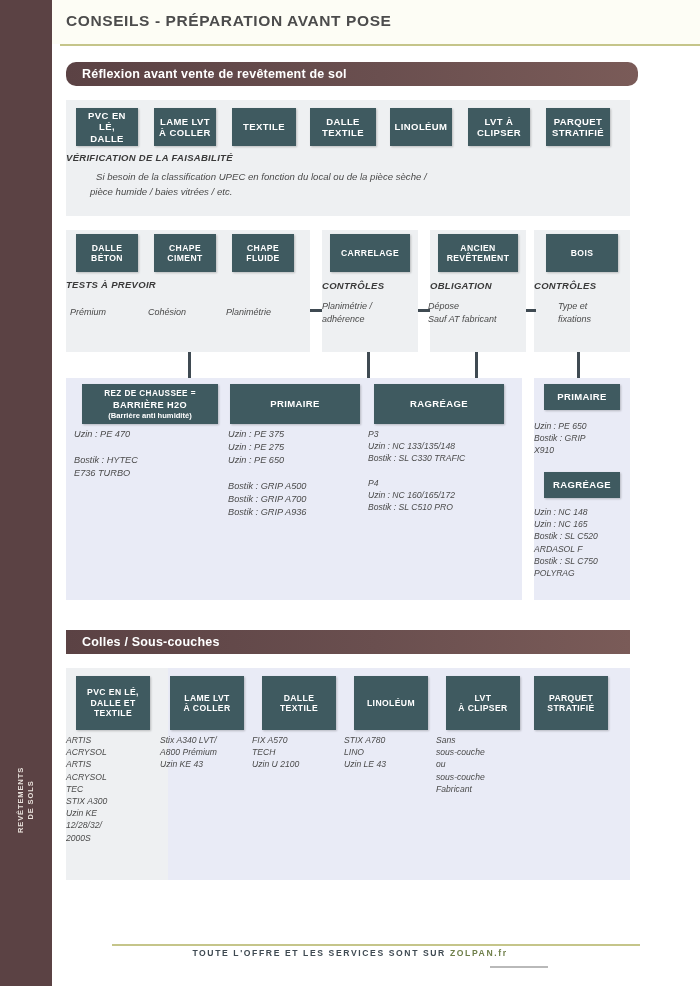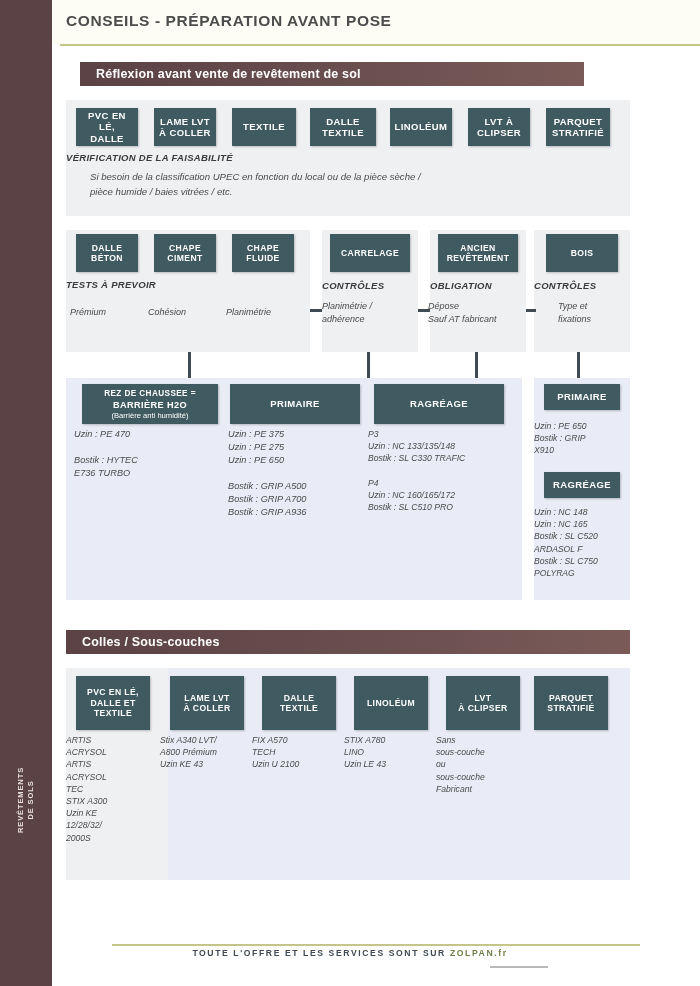--- a/index.html
+++ b/index.html
@@ -102,21 +102,21 @@
     display: flex;
     align-items: center;
     justify-content: center;
     text-align: center;
     padding: 2px 3px;
     box-shadow: 1px 1px 2px rgba(0,0,0,0.22);
   }
   .tag.small { font-size: 8.6px; line-height: 10.5px; }
   .tag .sub {
     display: block;
-    font-weight: normal;
+    font-weight: bold;
     font-size: 7.6px;
     letter-spacing: 0;
     line-height: 9px;
   }
 
   
   .txt {
     position: absolute;
     color: #4a4a4a;
     font-size: 9px;
@@ -188,21 +188,21 @@
       <span>REVÊTEMENTS</span>
       <span>DE SOLS</span>
     </div>
   </div>
 
   <div class="header">
     <div class="header-title">CONSEILS - PRÉPARATION AVANT POSE</div>
   </div>
   <div class="header-rule"></div>
 
-  <div class="section-bar" style="left:80px; top:62px; width:504px;">
+  <div class="section-bar" style="left:66px; top:62px; width:572px;border-radius:10px;">
     <span>Réflexion avant vente de revêtement de sol</span>
   </div>
 
   <div class="panel" style="left:66px; top:100px; width:564px; height:116px;"></div>
 
   <div class="tag" style="left:76px; top:108px; width:62px; height:38px;">
     <span style="white-space:pre-line;">PVC EN LÉ,
 DALLE</span>
   </div>
   <div class="tag" style="left:154px; top:108px; width:62px; height:38px;">
@@ -222,21 +222,21 @@
   <div class="tag" style="left:468px; top:108px; width:62px; height:38px;">
     <span style="white-space:pre-line;">LVT À
 CLIPSER</span>
   </div>
   <div class="tag" style="left:546px; top:108px; width:64px; height:38px;">
     <span style="white-space:pre-line;">PARQUET
 STRATIFIÉ</span>
   </div>
 
   <div class="txt lead" style="left:66px; top:152px; width:564px;">VÉRIFICATION DE LA FAISABILITÉ</div>
-  <div class="txt big" style="left:90px; top:170px; width:516px;">Si besoin de la classification UPEC en fonction du local ou de la pièce sèche /</div>
+  <div class="txt big" style="left:96px; top:170px; width:516px;">Si besoin de la classification UPEC en fonction du local ou de la pièce sèche /</div>
   <div class="txt big" style="left:90px; top:185px; width:516px;">pièce humide / baies vitrées / etc.</div>
 
   <div class="panel" style="left:66px; top:230px; width:244px; height:122px;"></div>
   <div class="tag small" style="left:76px; top:234px; width:62px; height:38px;">
     <span style="white-space:pre-line;">DALLE
 BÉTON</span>
   </div>
   <div class="tag small" style="left:154px; top:234px; width:62px; height:38px;">
     <span style="white-space:pre-line;">CHAPE
 CIMENT</span>

